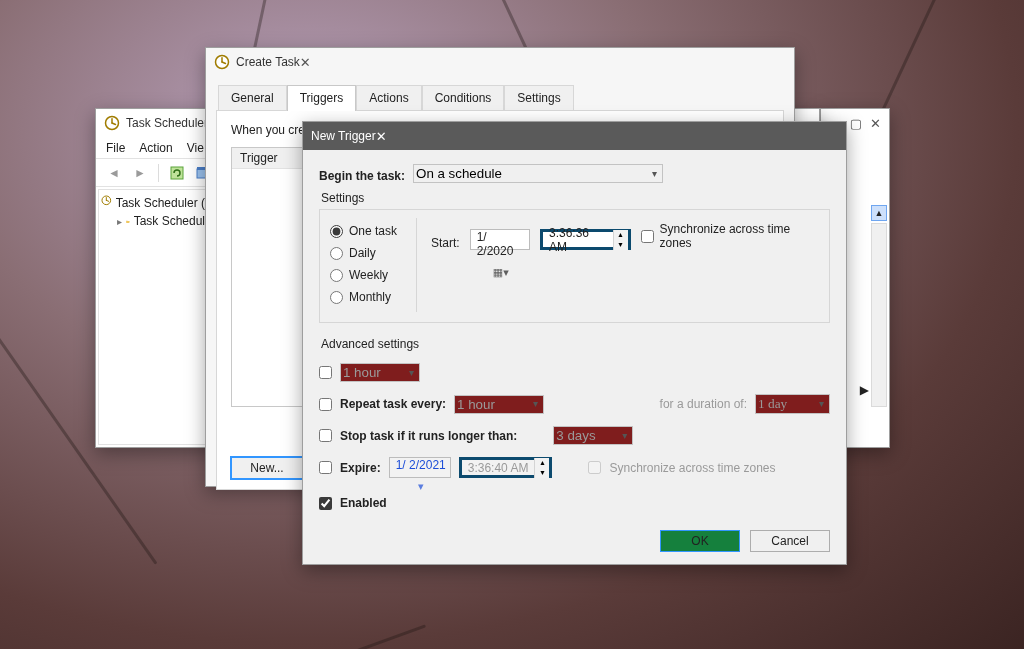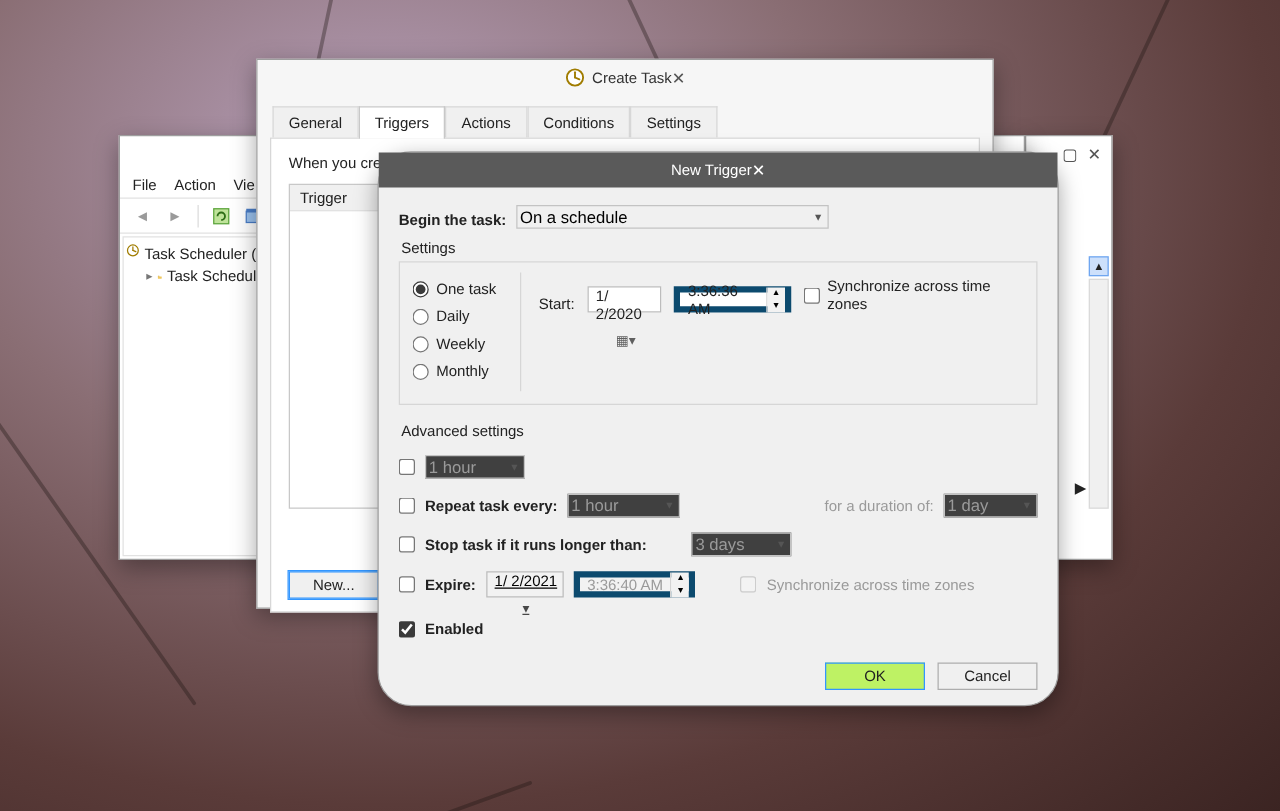--- a/index.html
+++ b/index.html
@@ -18,21 +18,21 @@
   .t5 { left:330px; top:560px; width:3px; height:200px; transform:rotate(70deg); }
 
   .window {
     position:absolute;
     background: #fff;
     border: 1px solid #9e9e9e;
     box-shadow: 0 6px 18px rgba(0,0,0,0.35);
   }
   .titlebar {
     height:28px; display:flex; align-items:center; padding:0 8px;
-    font-size:12px; justify-content:center; color:#333;
+    font-size:12px; justify-content:flex-start; color:#333;
   }
   .titlebar.dark { background:#5a5a5a; color:#fff; }
   .titlebar .left { display:flex; align-items:center; gap:6px; }
   .titlebar .controls { display:flex; gap:8px; font-size:13px; color:#555;}
   .titlebar.dark .controls { color:#fff; }
   .close-x { font-family: Arial, sans-serif; }
 
   .icon16 { width:16px; height:16px; display:inline-block; }
   .clock-icon svg circle.face { fill:#fff; stroke:#a07c00; stroke-width:1.5; }
   .clock-icon svg line { stroke:#a07c00; stroke-width:1.5; stroke-linecap:round; }
@@ -52,42 +52,42 @@
   .ct-win { left:205px; top:47px; width:590px; height:440px; background:#f6f6f6; }
   .ct-tabs { display:flex; gap:0; padding:8px 27px 0 12px; font-size:12px; }
   .ct-tab { padding:5px 12px 6px; border:1px solid #d7d7d7; border-bottom:none; background:#f0f0f0; position:relative; top:1px;}
   .ct-tab.active { background:#fff; border-color:#c8c8c8; z-index:2; }
   .ct-body { margin:0 10px 10px 10px; border:1px solid #d7d7d7; background:#fff; height:380px; padding:12px 14px; position:relative;}
   .ct-hint { font-size:12px; margin-bottom:10px; }
   .ct-listbox { border:1px solid #c8c8c8; width:260px; height:260px; background:#fff; }
   .ct-listhead { padding:3px 8px; font-size:12px; background:#f0f0f0; border-bottom:1px solid #e2e2e2;}
   .ct-buttons { position:absolute; left:14px; bottom:10px; display:flex; gap:8px; }
   .win-btn { min-width:72px; height:22px; font-size:12px; background:#f0f0f0; border:1px solid #adadad; display:flex; align-items:center; justify-content:center; padding:0 10px;}
-  .win-btn.primary { border:1px solid #3296ff; background:#bef264; }
+  .win-btn.primary { border:1px solid #3296ff; background:#15803d; }
   .win-btn.focus { outline:1px solid #3296ff; border:1px solid #3296ff; }
 
   
-  .nt-win { left:302px; top:121px; width:545px; height:444px; background:#f0f0f0;border-radius:27px; }
+  .nt-win { left:302px; top:121px; width:545px; height:444px; background:#f0f0f0; }
   .nt-body { padding:14px 16px 12px 16px; height:calc(100% - 28px); display:flex; flex-direction:column; }
   .row { display:flex; align-items:flex-end; gap:8px; }
   .lbl { font-size:12px; }
   .bold { font-weight:600; }
   .combo { appearance:none; -webkit-appearance:none; background:#f0f0f0; padding-right:22px; position:relative; border:1px solid #c3c3c3;}
   .combo-wrap { position:relative; display:inline-block;}
   .combo-wrap::after { content:"▾"; position:absolute; right:6px; top:50%; transform:translateY(-55%); font-size:10px; color:#555; pointer-events:none;}
-  .combo.disabled { color:#9a9a9a; background:#404040; }
+  .combo.disabled { color:#9a9a9a; background:#7f1d1d; }
   .groupbox { border:1px solid #d6d6d6; padding:8px 10px 10px 10px; margin-top:4px; position:relative;}
   .groupbox-settings { height:150px; display:flex; }
   .radio-col { width:86px; display:flex; flex-direction:column; gap:8px; padding-top:6px;}
   .radio-row { display:flex; align-items:center; gap:6px; font-size:12px;}
   input[type=radio], input[type=checkbox] { margin:0; width:13px; height:13px; accent-color:#3a3a3a;}
   .settings-right { flex:1; border-left:1px solid #d6d6d6; padding-left:14px; padding-top:4px;}
   .date-field { display:inline-flex; align-items:center; border:1px solid #bcbcbc; background:#fff; height:21px; padding:0 4px 0 6px; gap:8px; font-size:12px;flex-direction:column;}
   .cal-glyph { font-size:11px; opacity:0.7;}
-  .spinner { display:inline-flex; align-items:center; border:5px solid #0c4a6e; background:#fff; height:21px; font-size:12px;}
+  .spinner { display:inline-flex; align-items:center; border:3px solid #0c4a6e; background:#fff; height:21px; font-size:12px;}
   .spinner span.val { padding:0 6px; }
   .spinner .handles { display:flex; flex-direction:column; border-left:1px solid #d4d4d4;}
   .spinner .handles button { width:14px; height:10px; font-size:7px; line-height:7px; padding:0; border:none; background:#f2f2f2;}
   .section-title { font-size:12px; margin:14px 0 6px 2px;}
   .adv-row { display:flex; align-items:center; gap:8px; font-size:12px; margin:6px 0;}
   .adv-row .disabled-text { color:#9a9a9a; }
   .dialog-buttons { margin-top:auto; display:flex; justify-content:flex-end; gap:10px; padding-top:14px;}
 
   
   .actions-sliver { left:820px; top:108px; width:70px; height:340px; background:#fff; border:1px solid #9e9e9e;}
@@ -275,35 +275,35 @@
       <input type="checkbox" style="">
       <span class="combo-wrap"><input class="combo disabled" style="width: 80px;" readonly="" value="1 hour"></span>
     </div>
 
     <div class="adv-row">
       <input type="checkbox" style="">
       <span class="lbl bold">Repeat task every:</span>
       <span class="combo-wrap"><input class="combo disabled" style="width: 90px;" readonly="" value="1 hour"></span>
       <span style="flex:1"></span>
       <span class="disabled-text">for a duration of:</span>
-      <span class="combo-wrap"><input class="combo disabled" style="width: 75px;" readonly="" value="1 day"></span>
+      <span class="combo-wrap"><input class="combo disabled" style="width: 75px; font-family: Liberation Serif, serif;" readonly="" value="1 day"></span>
     </div>
 
 
     <div class="adv-row">
       <input type="checkbox" style="">
       <span class="lbl bold">Stop task if it runs longer than:</span>
       <span style="width:20px;"></span>
       <span class="combo-wrap"><input class="combo disabled" style="width: 80px;" readonly="" value="3 days"></span>
     </div>
 
     <div class="adv-row">
       <input type="checkbox" style="">
       <span class="lbl bold">Expire:</span>
-      <span class="date-field" style="background:#f2f2f2;color:#000000;text-decoration:underline;">
+      <span class="date-field" style="background:#f2f2f2;color:#1d4ed8;">
         <span>1/  2/2021</span>
         <span class="cal-glyph">▾</span>
       </span>
       <span class="spinner" style="background:#f2f2f2;color:#9a9a9a;">
         <span class="val">3:36:40 AM</span>
         <span class="handles">
             <button>▲</button>
             <button>▼</button>
           </span>
       </span>

